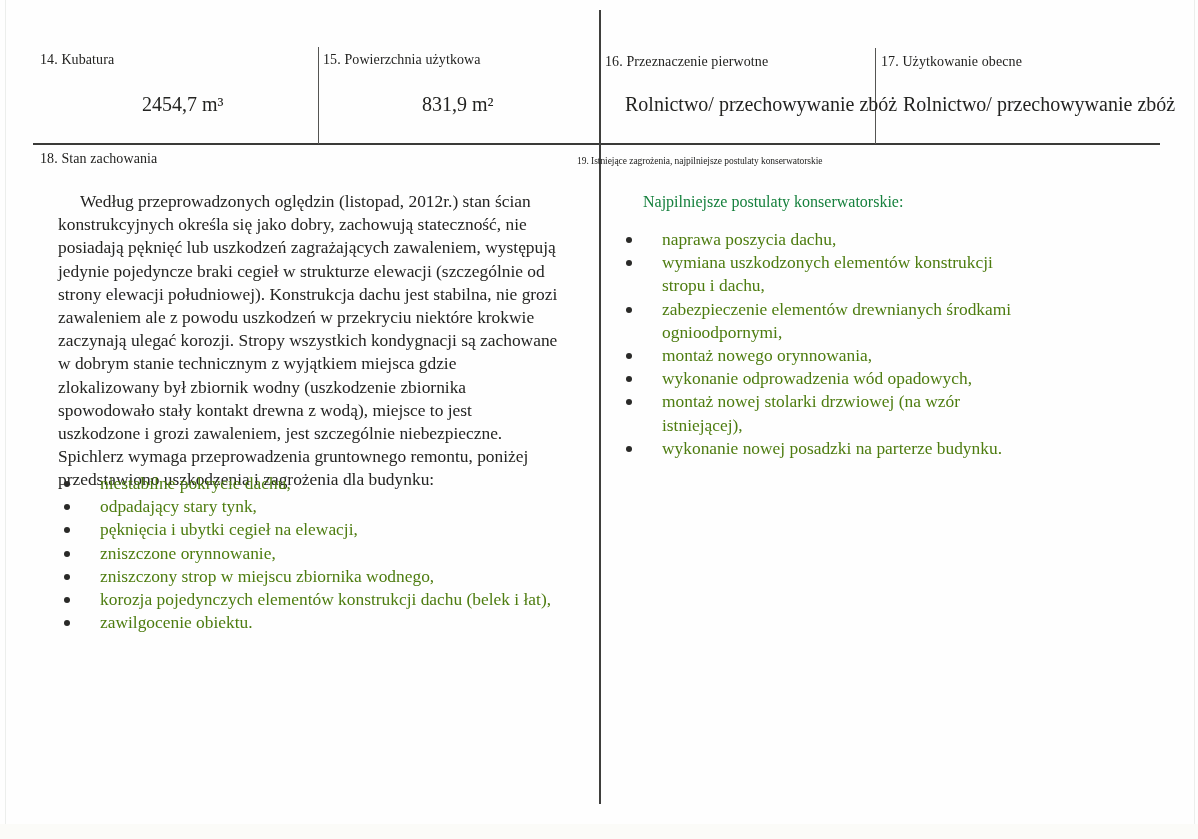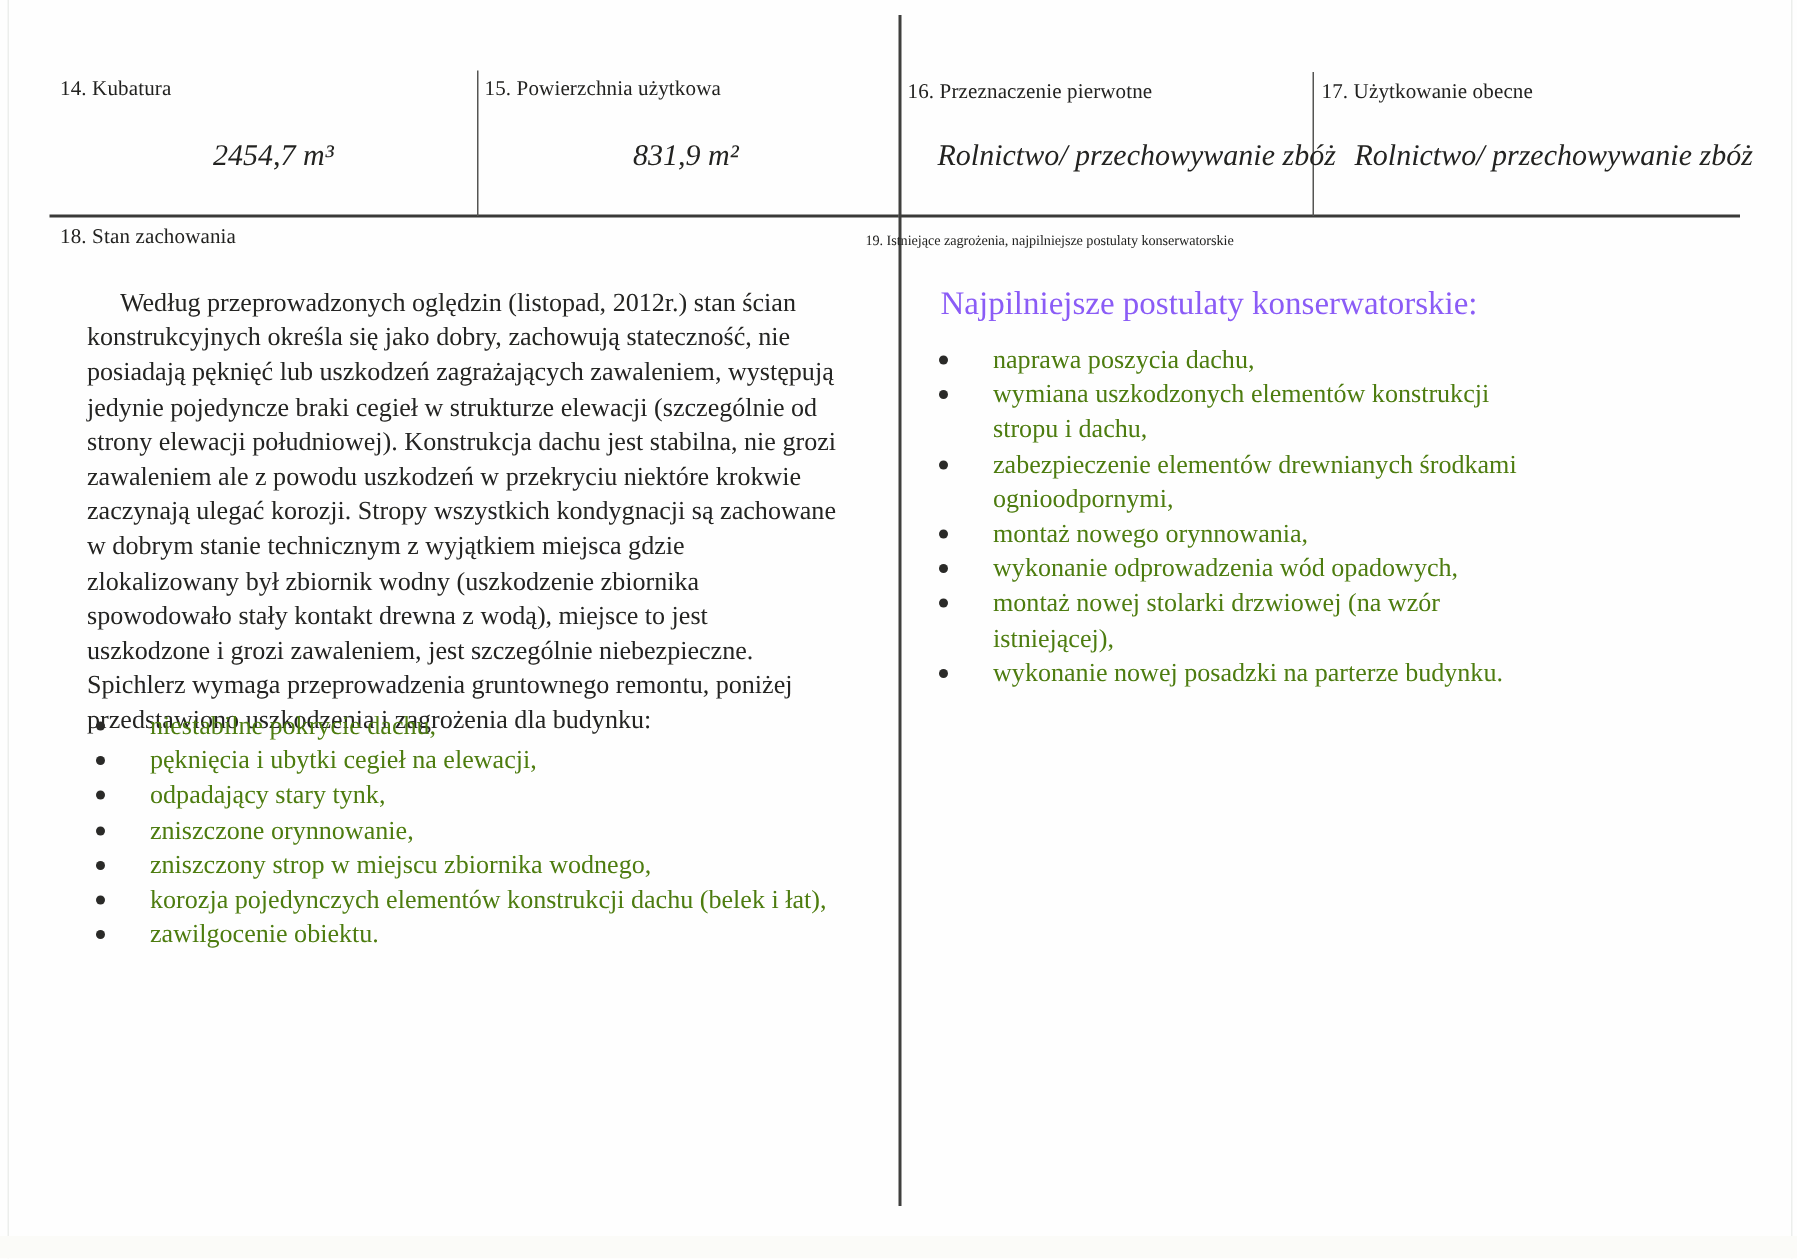--- a/index.html
+++ b/index.html
@@ -77,21 +77,20 @@
     letter-spacing: -0.05px;
   }
 
   
   .cell-value {
     position: absolute;
     font-size: 20px;
     line-height: 24px;
     color: #232321;
     white-space: nowrap;
-    font-style: italic;
   }
 
   
   .prose {
     position: absolute;
     font-size: 17.4px;
     line-height: 23.2px;
     color: #242422;
     text-align: left;
   }
@@ -120,24 +119,25 @@
     left: 6px;
     top: 9px;
     width: 6px;
     height: 6px;
     border-radius: 50%;
     background: #2a2a28;
   }
 
   .lead {
     position: absolute;
-    font-size: 22px;
+    font-size: 16px;
     line-height: 23.2px;
-    color: #8b5cf6;
+    color: #15803d;
     white-space: nowrap;
+    margin-left: 16px;
   }
 </style>
 </head>
 <body>
 
 <div class="page-bg"></div>
 <div class="scan-edge-left"></div>
 <div class="scan-edge-right"></div>
 <div class="scan-bottom"></div>
 
@@ -164,22 +164,22 @@
 <div class="cell-value" style="left:903px; top:92px;">Rolnictwo/ przechowywanie zbóż</div>
 
 <div class="caption" style="left:40px; top:153px;">18. Stan zachowania</div>
 
 <div class="prose" style="left:58px; top:190px; width:500px; text-indent:22px;">
   <p>Według przeprowadzonych oględzin (listopad, 2012r.) stan ścian konstrukcyjnych określa się jako dobry, zachowują stateczność, nie posiadają pęknięć lub uszkodzeń zagrażających zawaleniem, występują jedynie pojedyncze braki cegieł w strukturze elewacji (szczególnie od strony elewacji południowej). Konstrukcja dachu jest stabilna, nie grozi zawaleniem ale z powodu uszkodzeń w przekryciu niektóre krokwie zaczynają ulegać korozji. Stropy wszystkich kondygnacji są zachowane w dobrym stanie technicznym z wyjątkiem miejsca gdzie zlokalizowany był zbiornik wodny (uszkodzenie zbiornika spowodowało stały kontakt drewna z wodą), miejsce to jest uszkodzone i grozi zawaleniem, jest szczególnie niebezpieczne. Spichlerz wymaga przeprowadzenia gruntownego remontu, poniżej przedstawiono uszkodzenia i zagrożenia dla budynku:</p>
 </div>
 
 <ul class="bullets" style="left:58px; top:472px; width:500px;">
   <li><span>niestabilne pokrycie dachu,</span></li>
+  <li><span>odpadający stary tynk,</span></li>
   <li><span>pęknięcia i ubytki cegieł na elewacji,</span></li>
-  <li><span>odpadający stary tynk,</span></li>
   <li><span>zniszczone orynnowanie,</span></li>
   <li><span>zniszczony strop w miejscu zbiornika wodnego,</span></li>
   <li><span>korozja pojedynczych elementów konstrukcji dachu (belek i łat),</span></li>
   <li><span>zawilgocenie obiektu.</span></li>
 </ul>
 
 <div class="caption caption-tight" style="left:577px; top:155px;">19. Istniejące zagrożenia, najpilniejsze postulaty konserwatorskie</div>
 
 <div class="lead" style="left:627px; top:190px;">Najpilniejsze postulaty konserwatorskie:</div>
 

